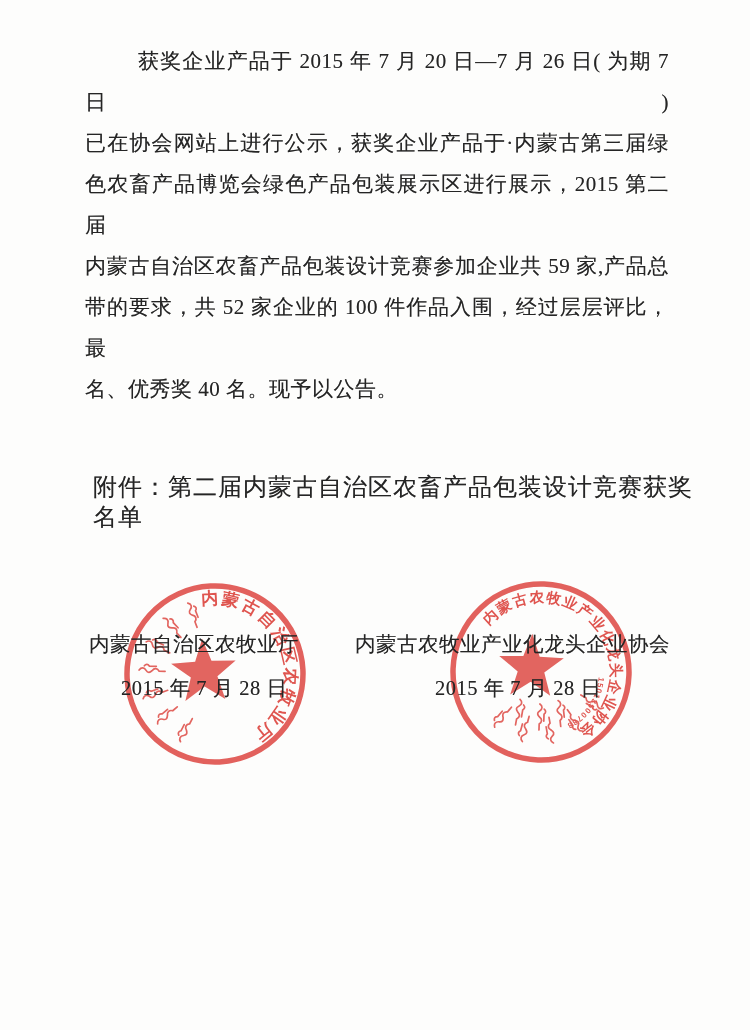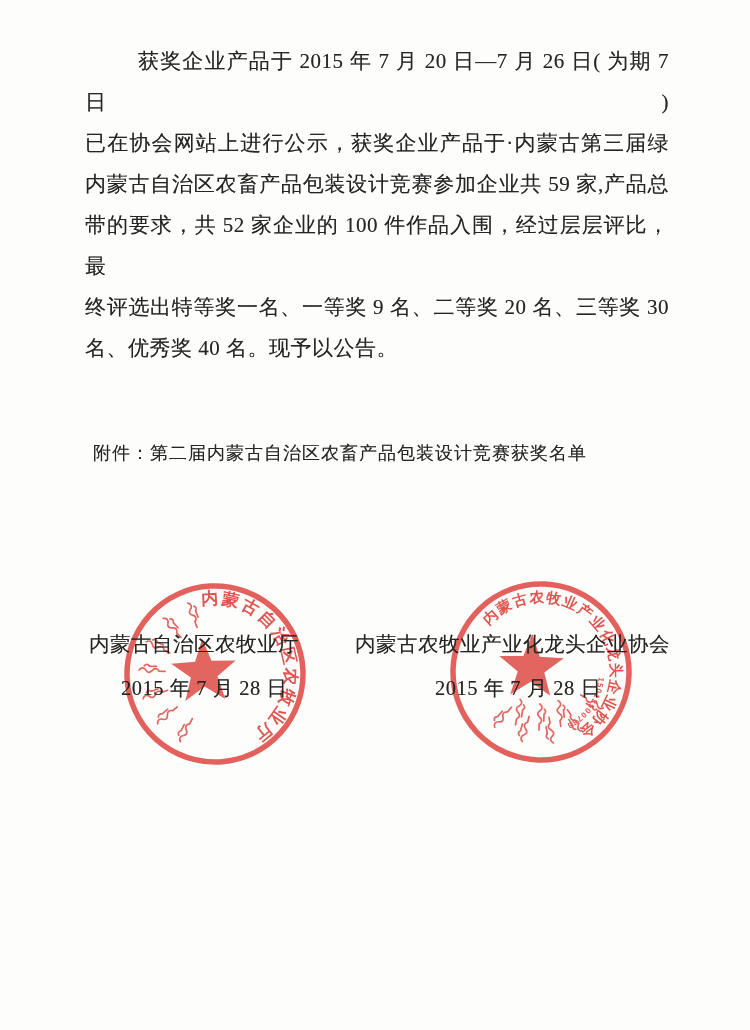--- a/index.html
+++ b/index.html
@@ -25,23 +25,23 @@
     letter-spacing: 0.5px;
     text-shadow: 0 0 0.6px rgba(40,40,40,0.45);
   }
   .body-line { text-align: justify; text-align-last: justify; }
   .body-line.first { text-indent: 53px; }
   .body-line.last { text-align: center; text-align-last: left; }
 
   .attachment {
     position: absolute;
     left: 93px;
-    top: 438px;
+    top: 472px;
     width: 600px;
-    font-size: 18px;
+    font-size: 24px;
     line-height: 30px;
     letter-spacing: 1px;
     text-shadow: 0 0 0.6px rgba(40,40,40,0.45);
   }
 
   .sig {
     position: absolute;
     font-size: 20.5px;
     line-height: 24px;
     white-space: nowrap;
@@ -118,23 +118,23 @@
       <use href="#mongR" transform="rotate(-142,100,100) translate(100,28)"></use>
       <use href="#mongR" transform="translate(80,128) rotate(8)"></use>
       <use href="#mongR" transform="translate(100,132)"></use>
       <use href="#mongR" transform="translate(118,128) rotate(-8)"></use>
     </g>
   </svg>
 
   <div class="body-text">
     <div class="body-line first">获奖企业产品于 2015 年 7 月 20 日—7 月 26 日( 为期 7 日 )</div>
     <div class="body-line">已在协会网站上进行公示，获奖企业产品于·内蒙古第三届绿</div>
+    <div class="body-line">色农畜产品博览会绿色产品包装展示区进行展示，2015 第二届</div>
     <div class="body-line">内蒙古自治区农畜产品包装设计竞赛参加企业共 59 家,产品总</div>
     <div class="body-line">带的要求，共 52 家企业的 100 件作品入围，经过层层评比，最</div>
-    <div class="body-line">终评选出特等奖一名、一等奖 9 名、二等奖 20 名、三等奖 30</div>
     <div class="body-line last">名、优秀奖 40 名。现予以公告。</div>
   </div>
 
   <div class="attachment">附件：第二届内蒙古自治区农畜产品包装设计竞赛获奖名单</div>
 
   <div class="sig sig-left-org">内蒙古自治区农牧业厅</div>
   <div class="sig sig-left-date">2015 年 7 月 28 日</div>
   <div class="sig sig-right-org">内蒙古农牧业产业化龙头企业协会</div>
   <div class="sig sig-right-date">2015 年 7 月 28 日</div>
 

